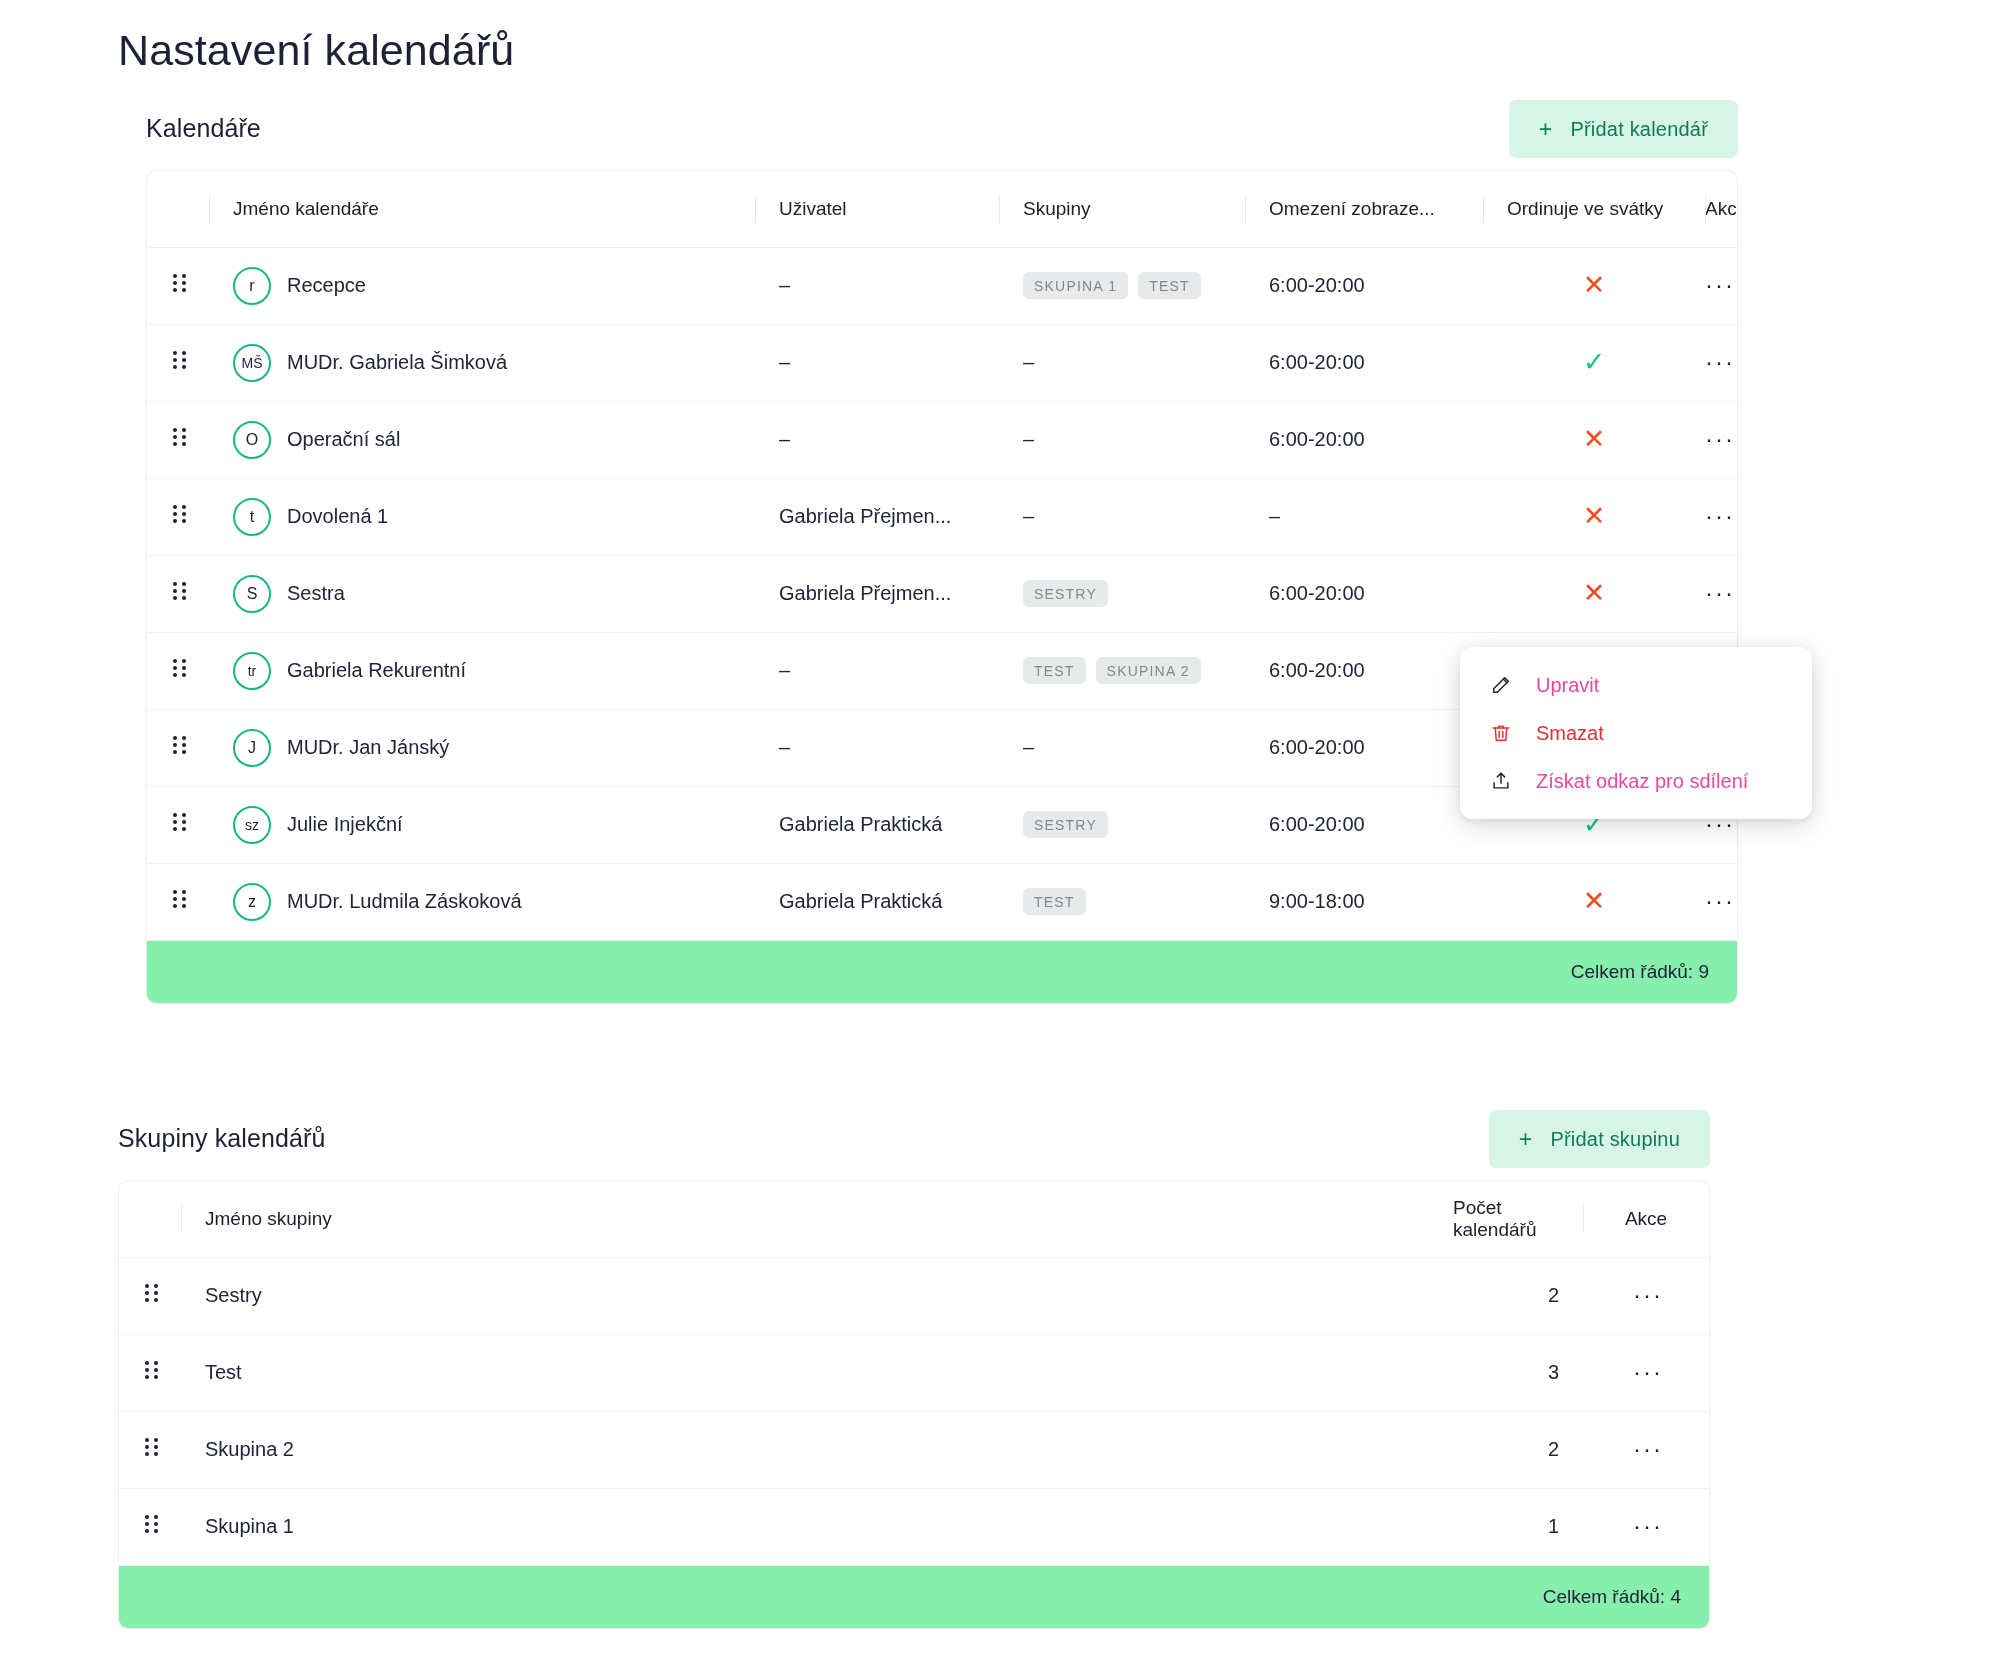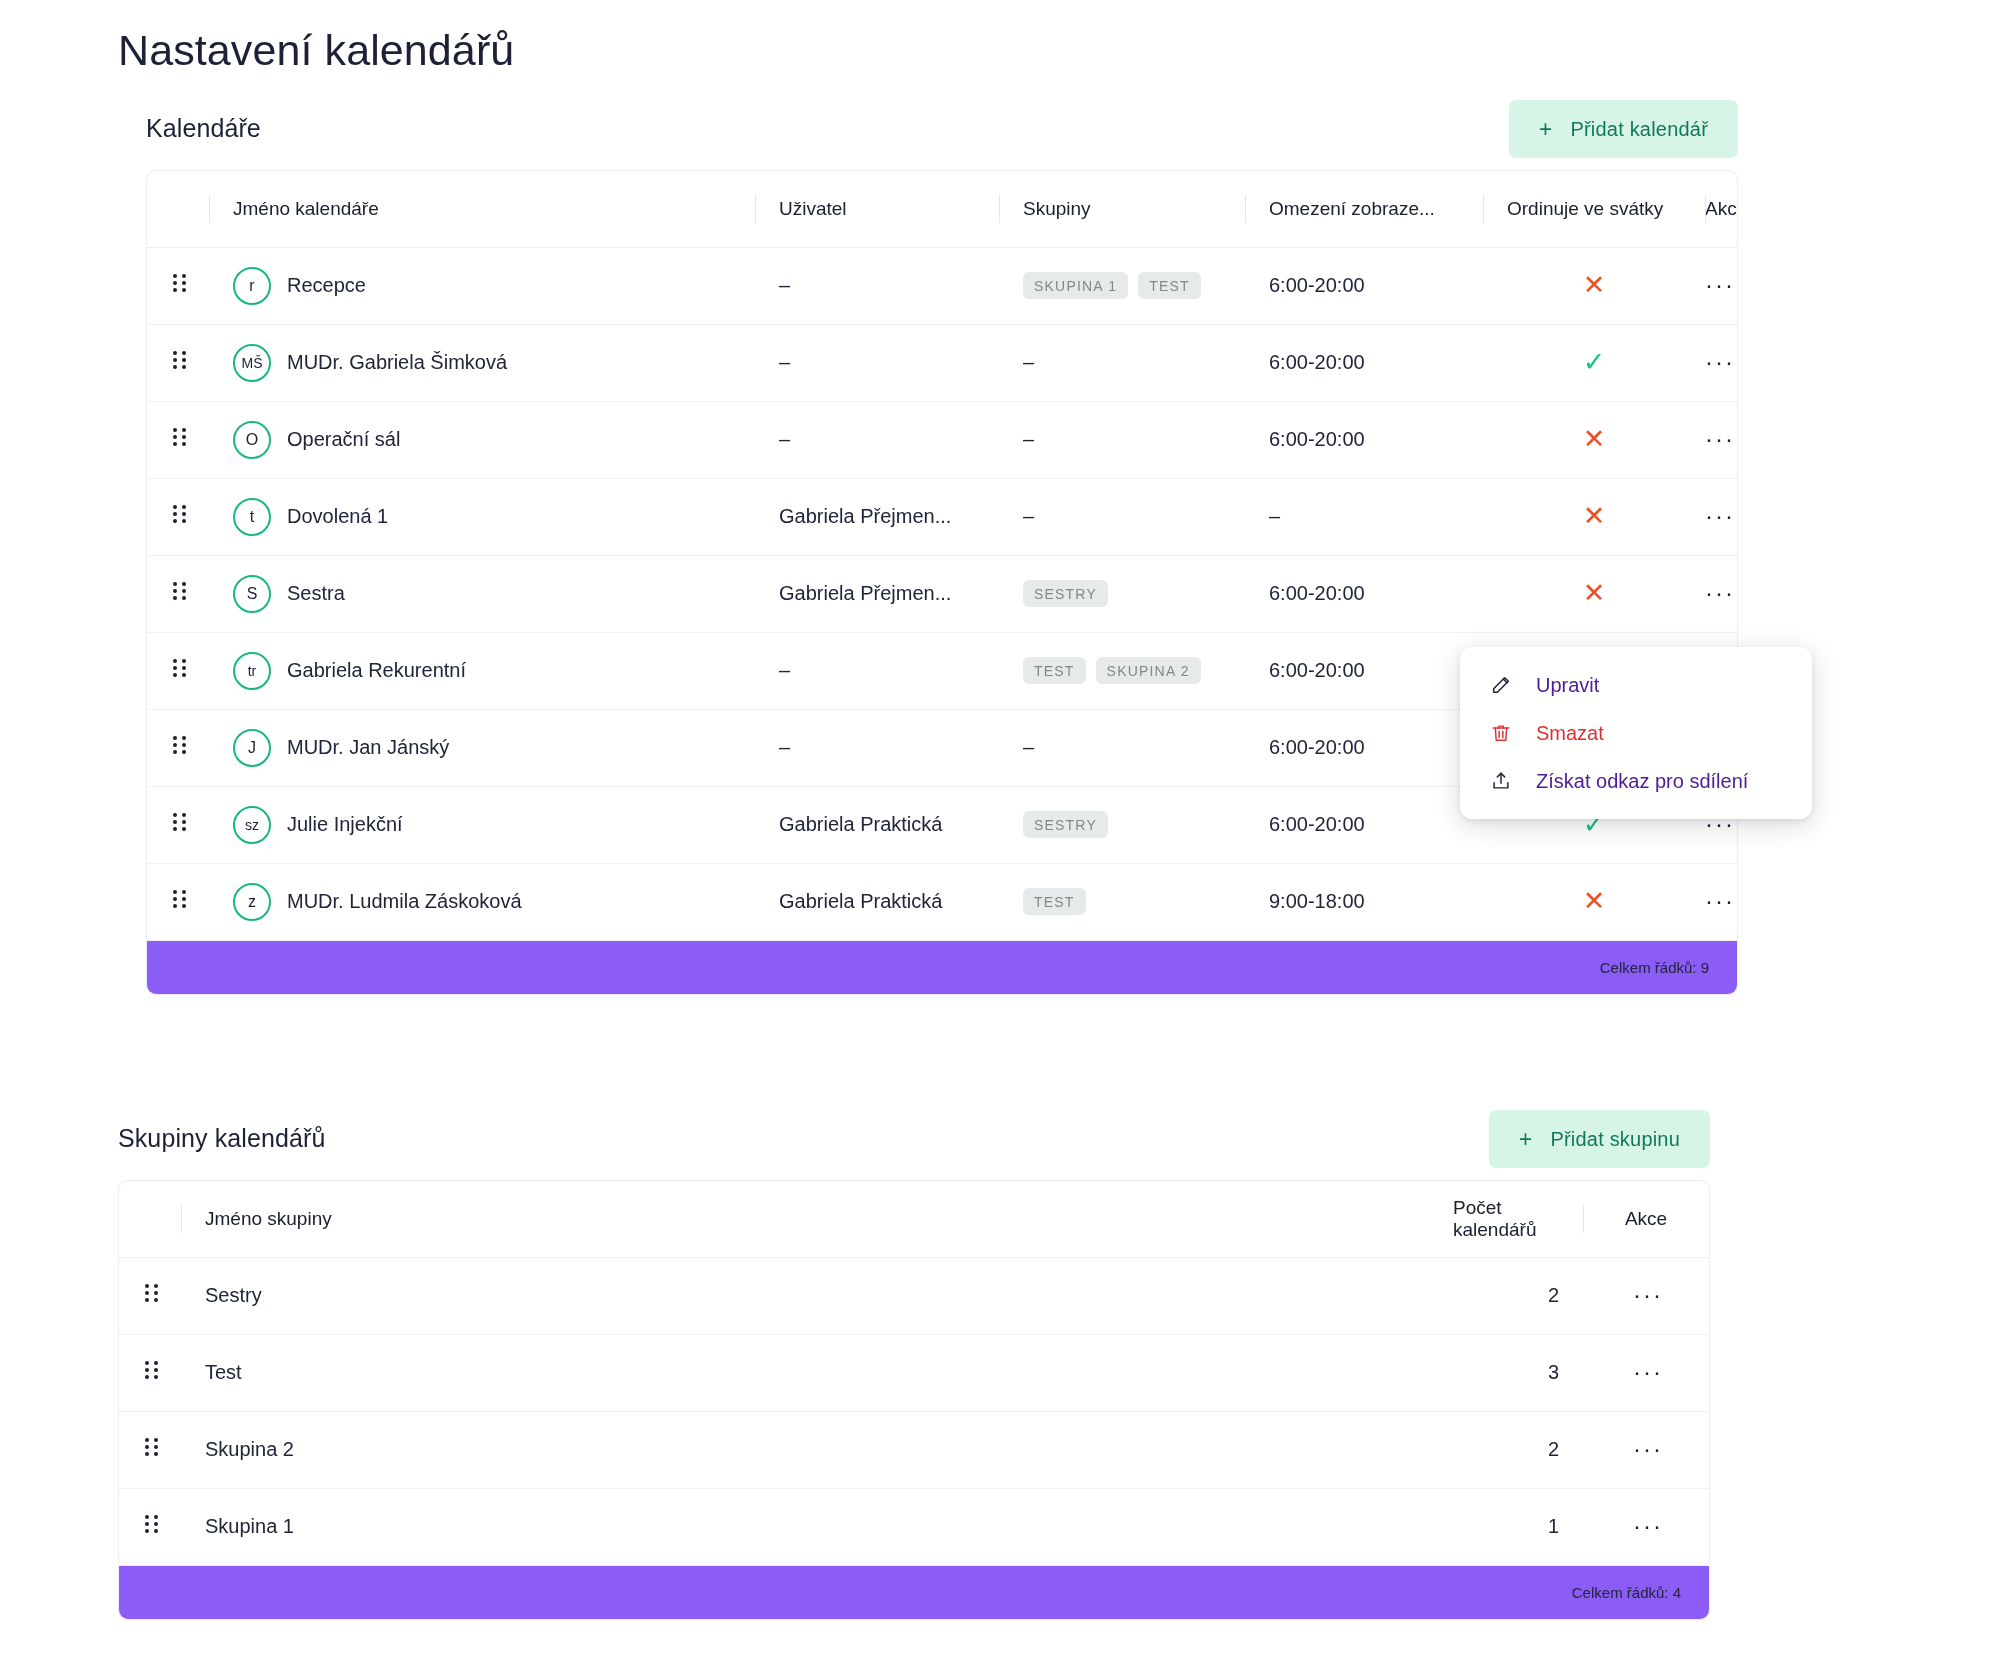--- a/index.html
+++ b/index.html
@@ -158,49 +158,49 @@
   .dots {
     display: inline-block;
     color: #1d2135;
     font-size: 24px;
     letter-spacing: 2px;
     line-height: 1;
     cursor: pointer;
     user-select: none;
   }
   .tfoot {
-    height: 53px;
+    height: 62px;
     display: flex;
     align-items: center;
     justify-content: flex-end;
     padding-right: 28px;
-    font-size: 15px;
+    font-size: 19px;
     color: #21253a;
-    background: #8b5cf6;
+    background: #86efac;
   }
   .num { text-align: right; padding-right: 24px !important; padding-left: 0 !important; }
   th.num { text-align: right; }
 
   
   .ctx-menu {
     position: absolute;
     background: #ffffff;
     border-radius: 12px;
     box-shadow: 0 6px 26px rgba(16,24,40,0.16), 0 2px 6px rgba(16,24,40,0.08);
     padding: 14px 0;
     width: 352px;
     z-index: 30;
   }
   .ctx-item {
     display: flex;
     align-items: center;
     gap: 22px;
     padding: 11px 28px;
     font-size: 20px;
-    color: #4c1d95;
+    color: #ec4899;
     cursor: pointer;
     white-space: nowrap;
   }
   .ctx-item.danger { color: #e03131; }
   .ctx-item .ic { width: 26px; height: 26px; display:flex; align-items:center; justify-content:center; }
 </style>
 </head>
 <body>
 
 <div class="page">

